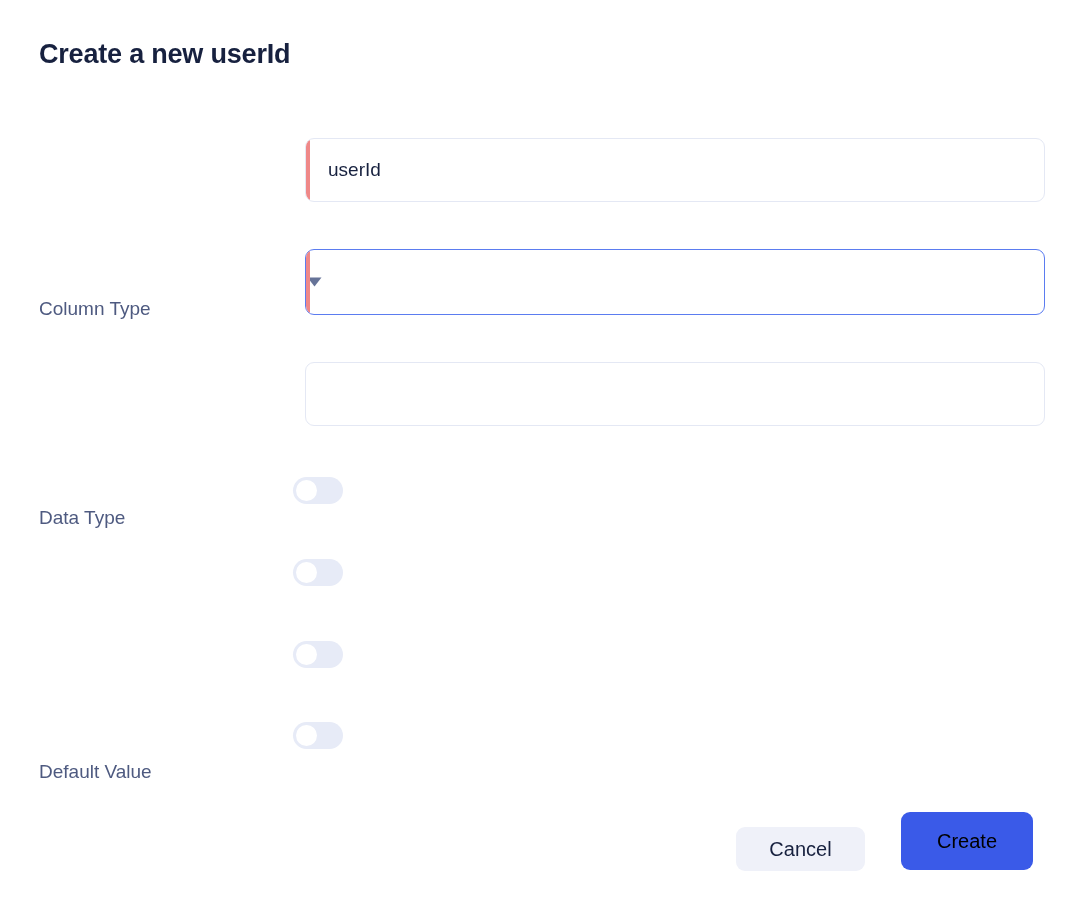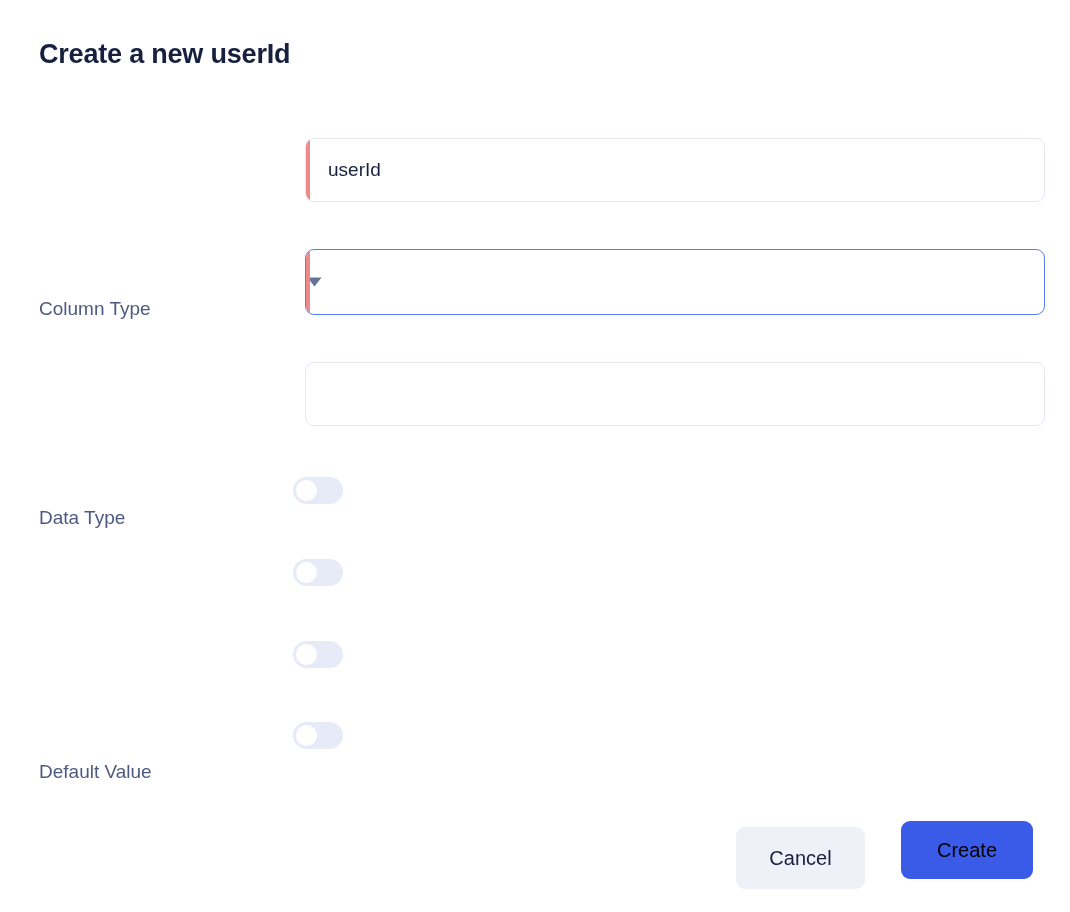--- a/index.html
+++ b/index.html
@@ -174,21 +174,21 @@
     font-family: "Liberation Sans", sans-serif;
     font-size: 20px;
     cursor: pointer;
     line-height: 1;
     box-sizing: border-box;
   }
   .btn-cancel {
     background: #eff1f9;
     color: #17213f;
     width: 129px;
-    height: 62px;
+    height: 44px;
     margin-top: 16px;
   }
   .btn-create {
     background: #3a5ae8;
     color: #000000;
     width: 132px;
     height: 58px;
   }
 </style>
 </head>

